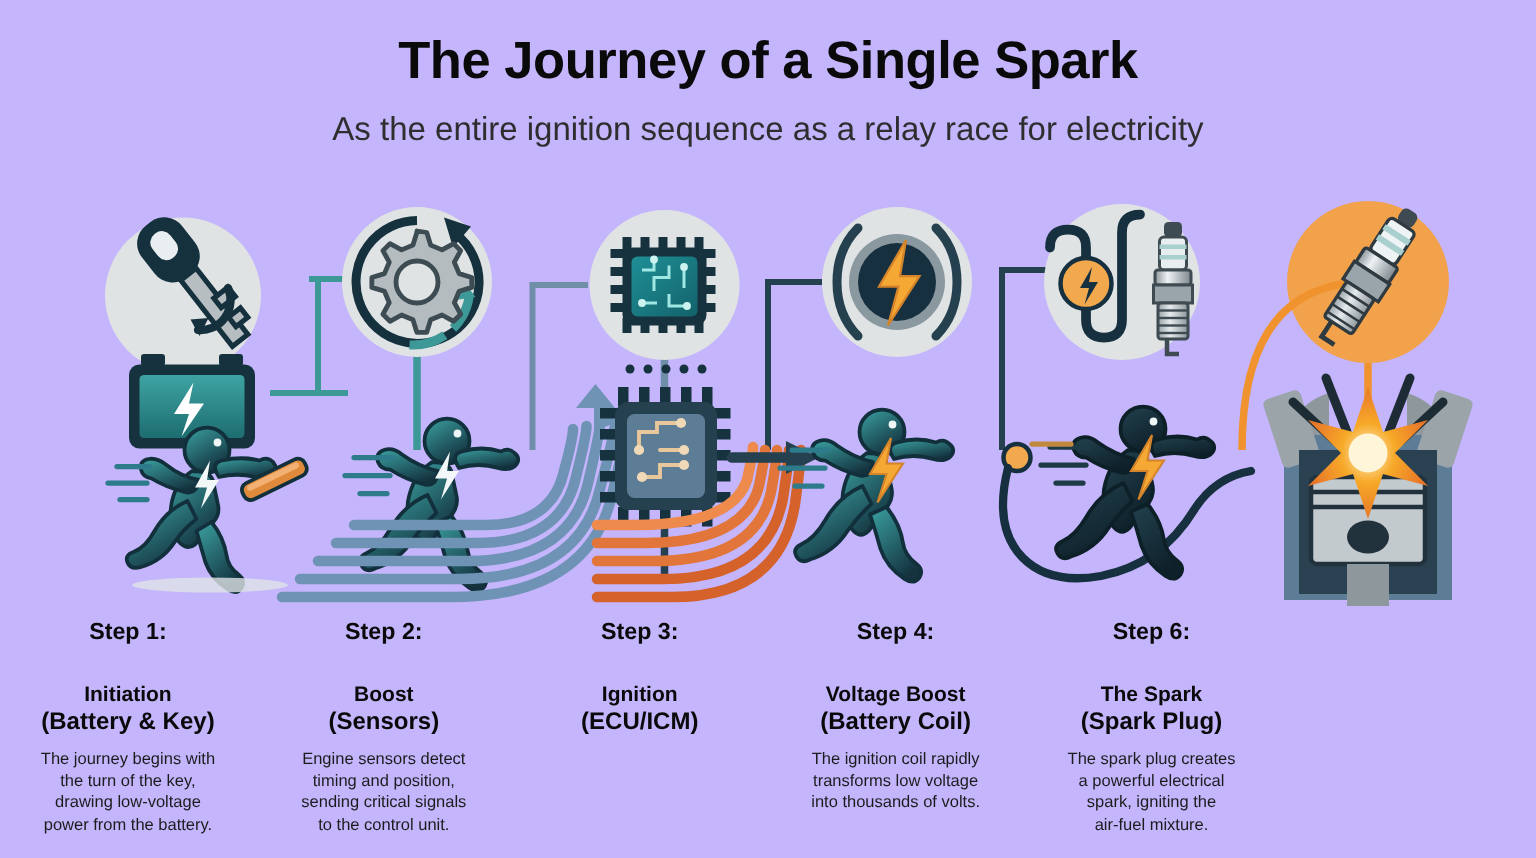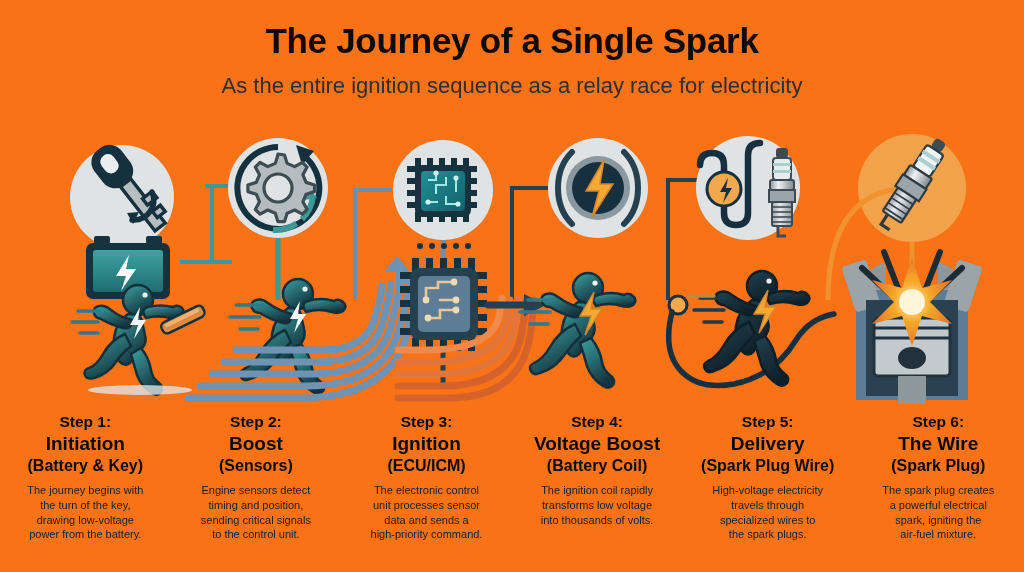--- a/index.html
+++ b/index.html
@@ -4,21 +4,21 @@
 <style>
   html, body {
     margin: 0;
     padding: 0;
     background: #ffffff;
   }
   #page {
     position: relative;
     width: 1024px;
     height: 572px;
-    background: #f97316;
+    background: #c4b5fd;
     font-family: "Liberation Sans", sans-serif;
     overflow: hidden;
   }
   #bg-svg {
     position: absolute;
     left: 0;
     top: 0;
     width: 1024px;
     height: 572px;
   }
@@ -58,24 +58,25 @@
     padding: 0 6px;
     box-sizing: border-box;
   }
   .cap-step {
     font-size: 15.5px;
     font-weight: bold;
     color: #0a0a0a;
     line-height: 1.22;
   }
   .cap-name {
-    font-size: 19px;
+    font-size: 14px;
     font-weight: bold;
     color: #0a0a0a;
     line-height: 1.22;
+    margin-top: 22px;
   }
   .cap-paren {
     font-size: 16px;
     font-weight: bold;
     color: #0a0a0a;
     line-height: 1.3;
     margin-top: 1px;
   }
   .cap-desc {
     font-size: 11px;
@@ -494,45 +495,32 @@
       <div class="cap-paren">(Sensors)</div>
       <div class="cap-desc">Engine sensors detect
 timing and position,
 sending critical signals
 to the control unit.</div>
     </div>
     <div class="caption">
       <div class="cap-step">Step 3:</div>
       <div class="cap-name">Ignition</div>
       <div class="cap-paren">(ECU/ICM)</div>
-      <div class="cap-desc">The electronic control
-unit processes sensor
-data and sends a
-high-priority command.</div>
     </div>
     <div class="caption">
       <div class="cap-step">Step 4:</div>
       <div class="cap-name">Voltage Boost</div>
       <div class="cap-paren">(Battery Coil)</div>
       <div class="cap-desc">The ignition coil rapidly
 transforms low voltage
 into thousands of volts.</div>
     </div>
     <div class="caption">
-      <div class="cap-step">Step 5:</div>
-      <div class="cap-name">Delivery</div>
-      <div class="cap-paren">(Spark Plug Wire)</div>
-      <div class="cap-desc">High-voltage electricity
-travels through
-specialized wires to
-the spark plugs.</div>
-    </div>
-    <div class="caption">
       <div class="cap-step">Step 6:</div>
-      <div class="cap-name">The Wire</div>
+      <div class="cap-name">The Spark</div>
       <div class="cap-paren">(Spark Plug)</div>
       <div class="cap-desc">The spark plug creates
 a powerful electrical
 spark, igniting the
 air-fuel mixture.</div>
     </div>
   </div>
 
 </div>
 

